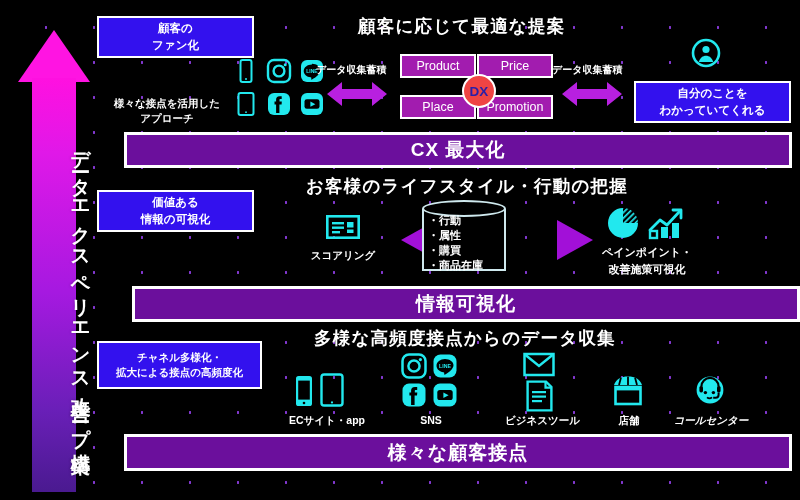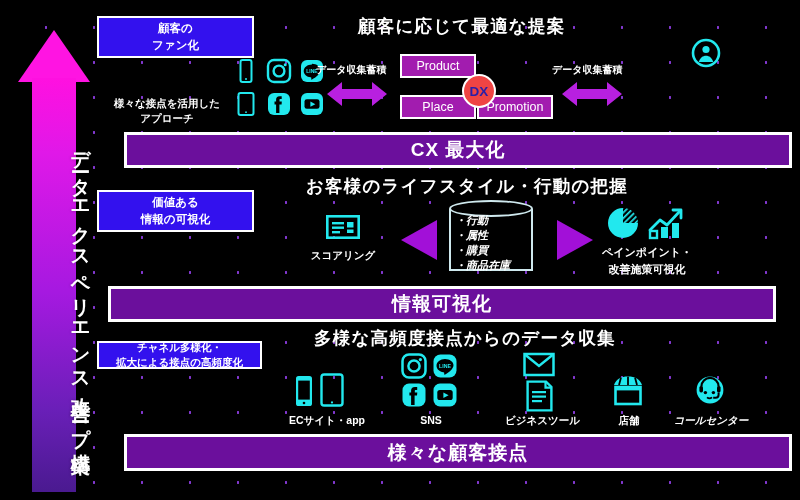--- a/index.html
+++ b/index.html
@@ -90,21 +90,21 @@
 
   
   .tri { position:absolute; }
 
   
   .icon { color:#22e8ee; display:block; }
   .icon svg { display:block; }
 
   
   #cylinder {
-    position:absolute; left:445px; top:199px; width:92px; height:72px;font-style:italic;
+    position:absolute; left:418px; top:199px; width:92px; height:72px;
   }
   #cylinder .cyl-body {
     position:absolute; left:4px; top:10px; width:84px; height:62px;
     border:2px solid #cfe9ee; border-top:none; background:#000;
   }
   #cylinder .cyl-top {
     position:absolute; left:4px; top:1px; width:84px; height:17px;
     border:2px solid #cfe9ee; border-radius:50%; background:#000;
   }
   #cylinder .cyl-list {
@@ -182,20 +182,23 @@
 
   <div class="abs mini-label" style="left:316px; top:63px;">データ収集蓄積</div>
   <div class="dbl-arrow" style="left:327px; top:79px;">
     <svg width="60" height="30" viewBox="0 0 60 30">
       <path d="M0 15 L15 3 L15 10 L45 10 L45 3 L60 15 L45 27 L45 20 L15 20 L15 27 Z" fill="#b820e0"></path>
     </svg>
   </div>
 
   <div class="abs p-box" style="left:400px; top:54px;">
     <span>Product</span>
+  </div>
+  <div class="abs p-box" style="left:477px; top:54px;">
+    <span>Price</span>
   </div>
   <div class="abs p-box" style="left:400px; top:95px;">
     <span>Place</span>
   </div>
   <div class="abs p-box" style="left:477px; top:95px;">
     <span>Promotion</span>
   </div>
   <div id="dx-circle">
     <span>DX</span>
   </div>
@@ -208,20 +211,24 @@
   </div>
 
   <span class="icon abs" style="left:691px; top:38px;">
     <svg width="30" height="30" viewBox="0 0 30 30">
         <circle cx="15" cy="15" r="13" fill="none" stroke="#22e8ee" stroke-width="2.6"></circle>
         <circle cx="15" cy="11.5" r="3.6" fill="#22e8ee"></circle>
         <path d="M7.8 24c1.2-4.2 4-6.2 7.2-6.2s6 2 7.2 6.2z" fill="#22e8ee"></path>
       </svg>
   </span>
 
+  <div class="abs blue-box" style="left:634px; top:81px; width:157px; height:42px;">
+    <span class="bl">自分のことを</span>
+    <span class="bl">わかっていてくれる</span>
+  </div>
 
   <div class="abs purple-bar" style="left:124px; top:132px; width:668px; height:36px;">
     <span class="lbl">CX 最大化</span>
   </div>
 
   <div class="abs blue-box" style="left:97px; top:190px; width:157px; height:42px;">
     <span class="bl">価値ある</span>
     <span class="bl">情報の可視化</span>
   </div>
 
@@ -280,27 +287,27 @@
       <rect x="2" y="25" width="7" height="7" fill="none" stroke="#22e8ee" stroke-width="2.4"></rect>
       <rect x="13" y="21" width="7" height="11" fill="#22e8ee"></rect>
       <rect x="24" y="17" width="7" height="15" fill="#22e8ee"></rect>
     </svg>
   </span>
   <div class="abs caption2" style="left:591px; top:244px; width:112px;">
     <div>ペインポイント・</div>
     <div>改善施策可視化</div>
   </div>
 
-  <div class="abs purple-bar" style="left:108px; top:286px; width:668px; height:36px;">
+  <div class="abs purple-bar" style="left:132px; top:286px; width:668px; height:36px;">
     <span class="lbl">情報可視化</span>
   </div>
 
   <div class="abs section-title" style="left:314px; top:326px;">多様な高頻度接点からのデータ収集</div>
 
-  <div class="abs blue-box small" style="left:97px; top:341px; width:165px; height:28px;">
+  <div class="abs blue-box small" style="left:97px; top:341px; width:165px; height:48px;">
     <span class="bl">チャネル多様化・</span>
     <span class="bl">拡大による接点の高頻度化</span>
   </div>
 
   <div class="abs" style="left:293px; top:362px; width:66px; height:46px; display:flex; align-items:flex-end; gap:4px;">
     <span class="icon">
       <svg width="22" height="34" viewBox="0 0 22 34">
           <rect x="3" y="2" width="16" height="30" rx="2.6" fill="#22e8ee"></rect>
           <rect x="5.2" y="6.6" width="11.6" height="19" fill="#000"></rect>
           <circle cx="11" cy="29" r="1.3" fill="#000"></circle>

